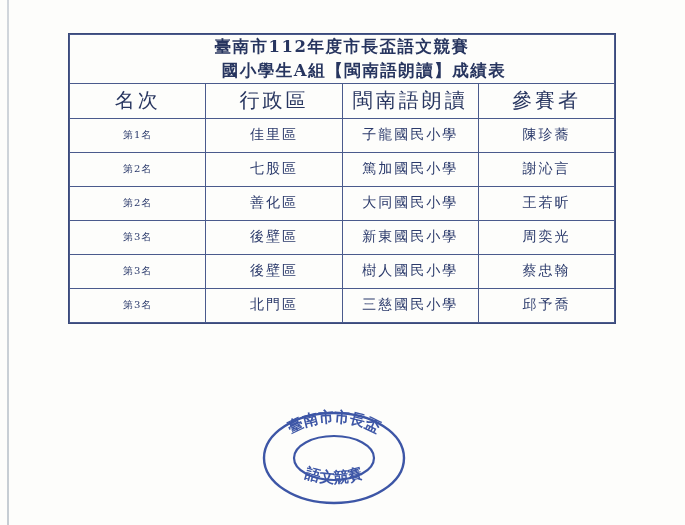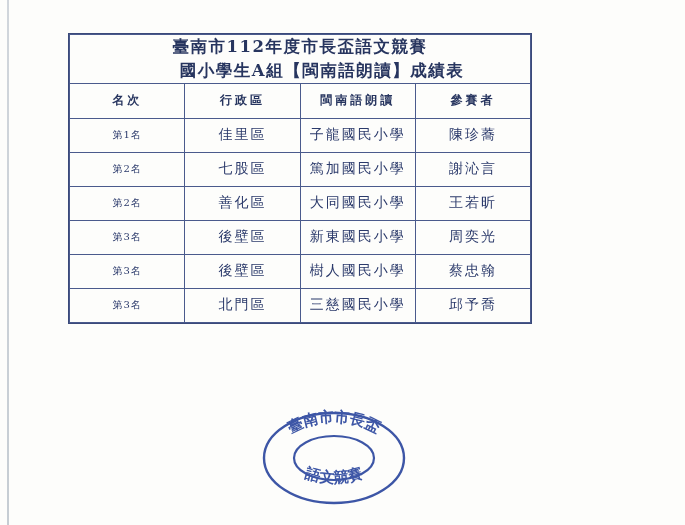--- a/index.html
+++ b/index.html
@@ -27,21 +27,21 @@
     top: 0;
     width: 2px;
     height: 525px;
     background: linear-gradient(to bottom, #c9cfd6, #bcc4cc);
     opacity: .85;
   }
   .sheet {
     position: absolute;
     left: 68px;
     top: 33px;
-    width: 464px;
+    width: 548px;
     border: 1.5px solid #3b4a7a;
     box-sizing: border-box;
   }
   table.result {
     border-collapse: collapse;
     width: 100%;
     table-layout: fixed;
   }
   table.result td {
     border: 1px solid #4a5a8c;
@@ -68,22 +68,22 @@
   }
   .title-line2 {
     font-size: 16.5px;
     font-weight: bold;
     color: #27355f;
     letter-spacing: 1.5px;
     line-height: 1.45;
     margin-left: 44px;
   }
   tr.head td {
-    font-size: 12px;
-    font-weight: bold;
+    font-size: 20px;
+    font-weight: normal;
     color: #27355f;
     height: 34px;
     letter-spacing: 3px;
   }
   td.rank { width: 90px; }
   td.dist { width: 88px; }
   td.school { width: 190px; }
   td.person { width: 180px; }
   tr.data td {
     font-size: 14px;

